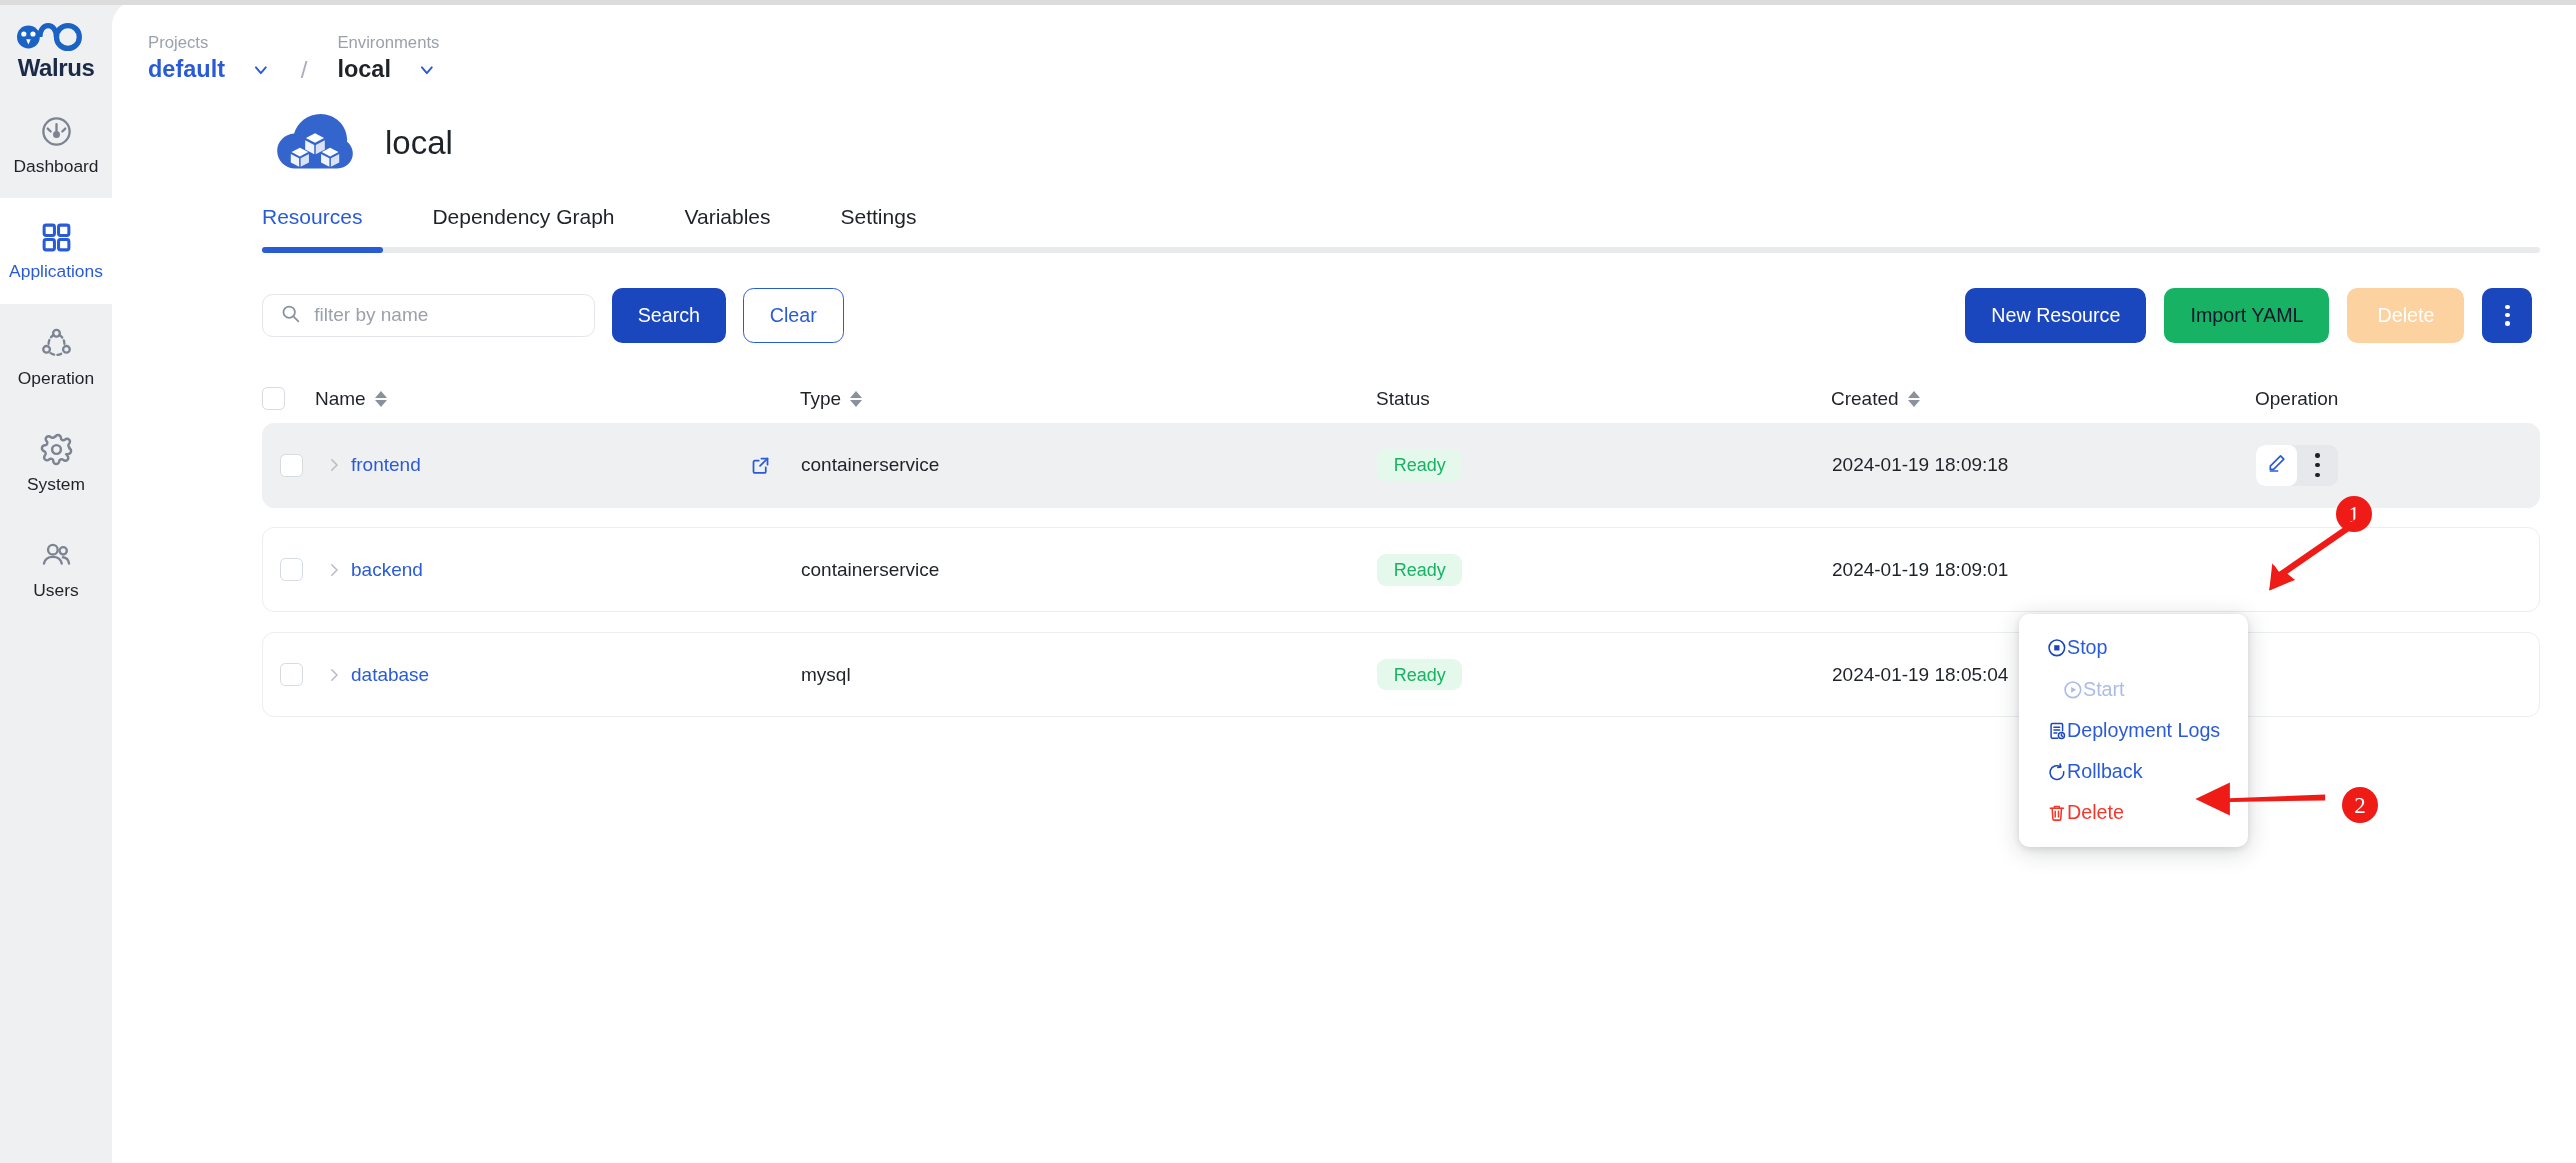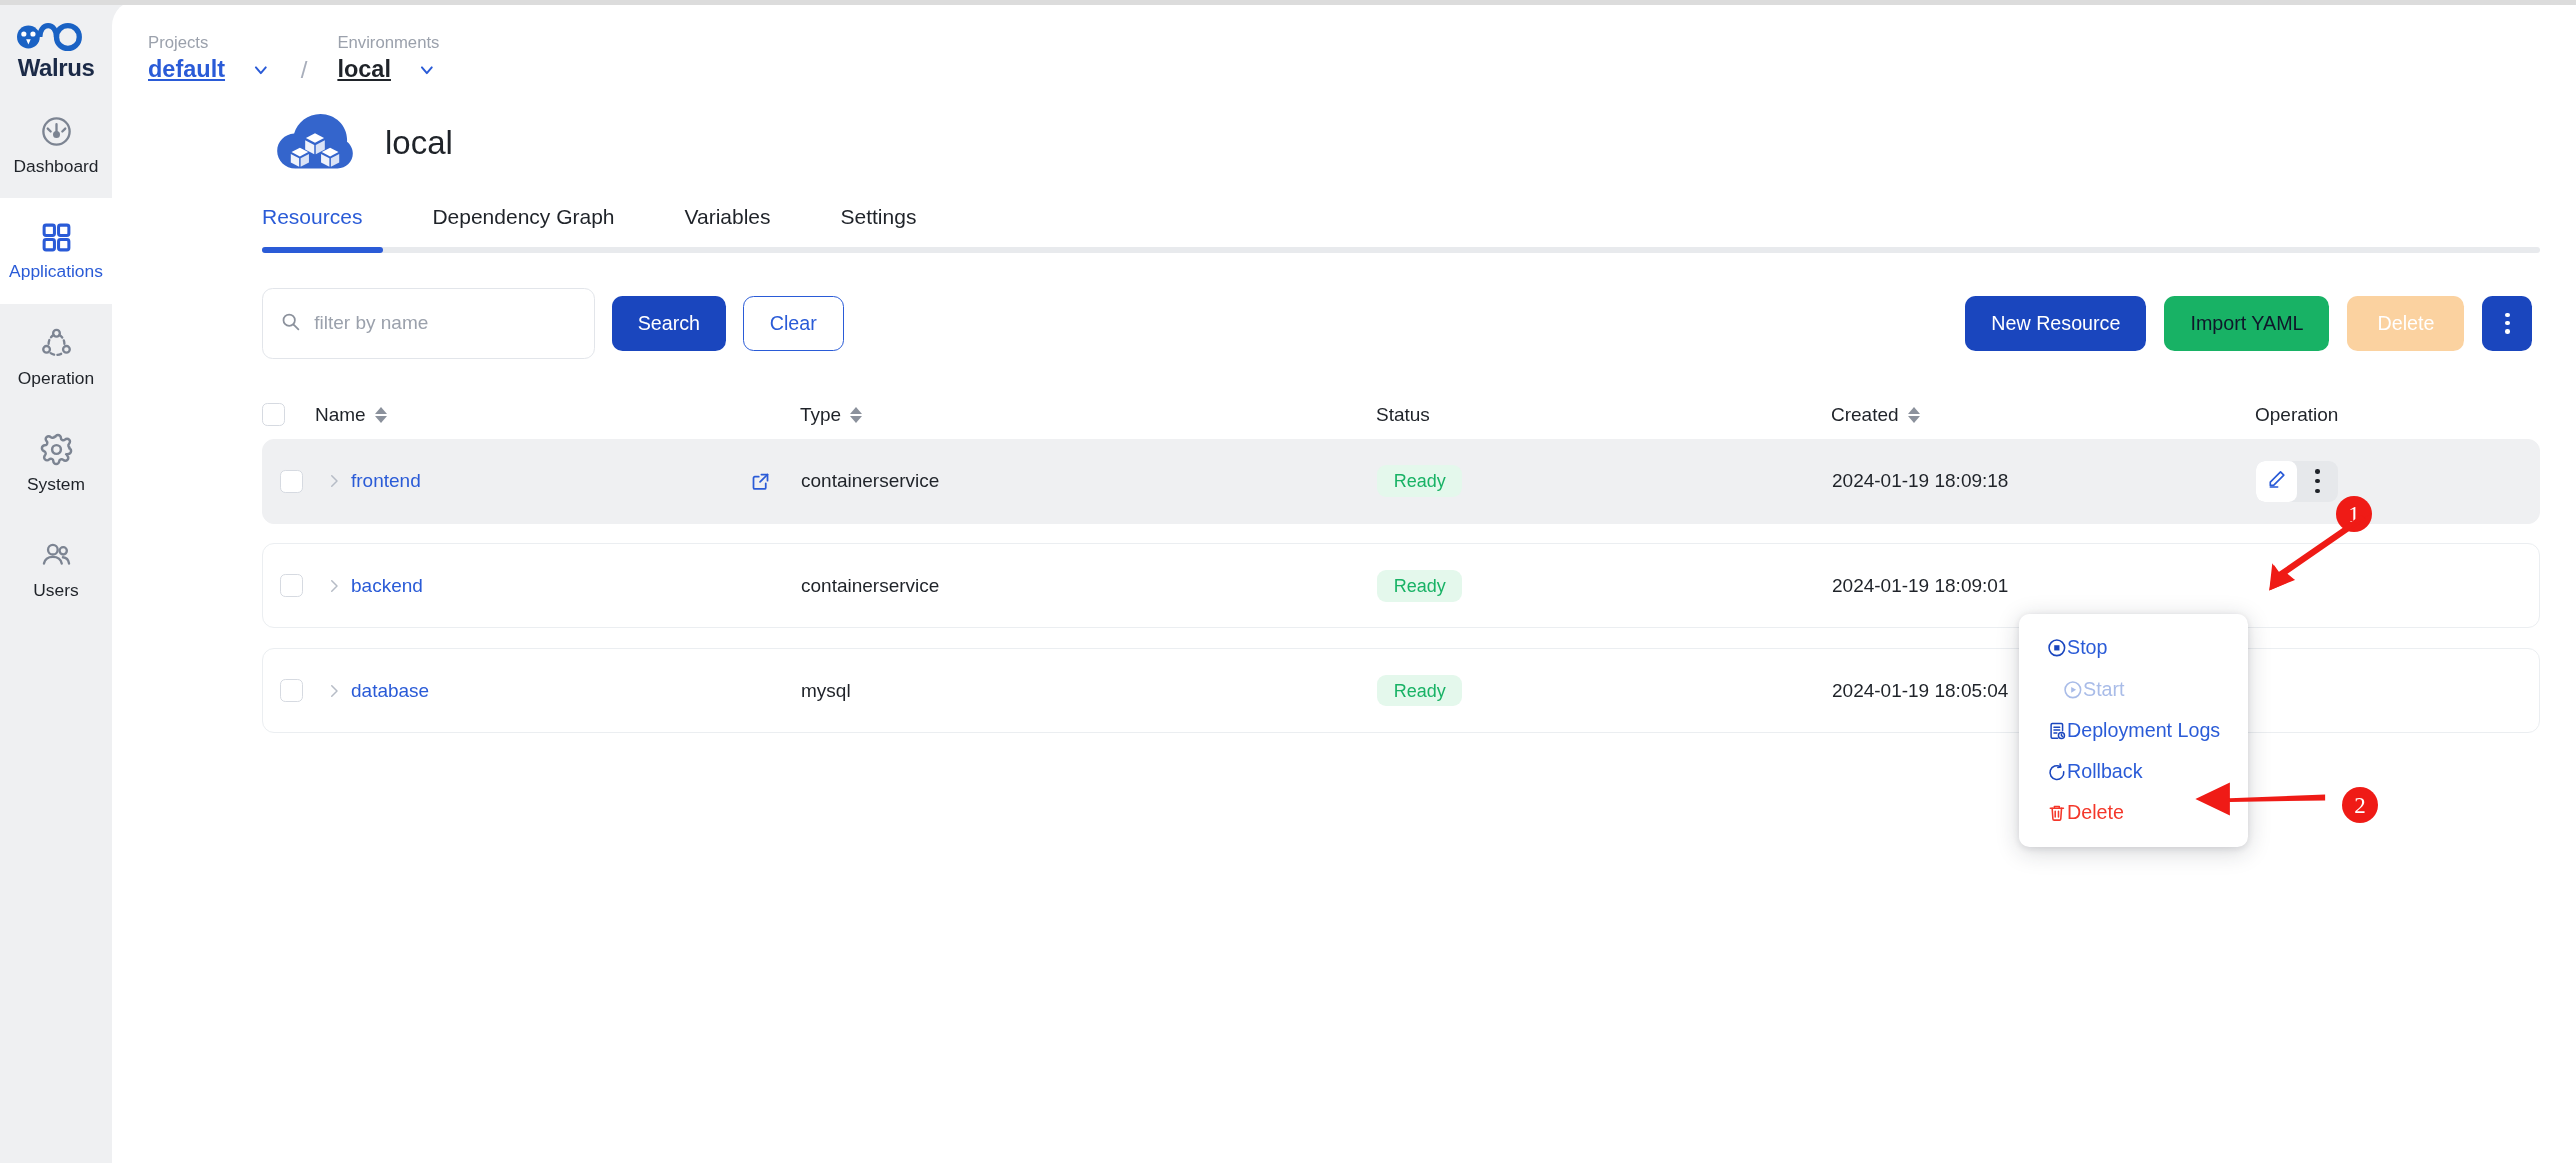--- a/index.html
+++ b/index.html
@@ -69,21 +69,21 @@
   .breadcrumb {
     display: flex; align-items: flex-end;
     padding: 16.7px 0 0 36px;
     height: 83px;
     gap: 0px;
   }
   .crumb { display: flex; flex-direction: column; gap: 4.5px; }
   .crumb-label { font-size: 16.7px; color: #9ba1ac; line-height: 1.1; }
   .crumb-value-row { display: flex; align-items: center; gap: 26px; }
   .crumb-value {
-    font-size: 23.5px; font-weight: 700; line-height: 1.1; text-decoration: underline;
+    font-size: 23.5px; font-weight: 700; line-height: 1.1;
   }
   .crumb-value.blue { color: #2a5bd7; }
   .crumb-value.dark { color: #1f2329; }
   .chev { width: 19.7px; height: 19.7px; display:block; }
   .crumb-sep {
     font-size: 24px; color: #a8aebb; margin: 0 30px 1.5px 30px;
     line-height: 1;
   }
 
   
@@ -115,21 +115,21 @@
     background: #2a5bd7; border-radius: 3px;
   }
 
   
   .toolbar {
     display: flex; align-items: center;
     padding: 35px 36px 0 150px;
     gap: 0;
   }
   .search-box {
-    width: 333px; height: 71px;
+    width: 333px; height: 43px;
     border: 1.5px solid #e2e5ea; border-radius: 10.6px;
     display: flex; align-items: center; gap: 13.6px;
     padding: 0 16.7px;
     background: #fff;
   }
   .search-box input {
     border: none; outline: none; flex: 1 1 auto;
     font-size: 19px; color: #1f2329;
     font-family: "Liberation Sans", sans-serif;
     background: transparent;

